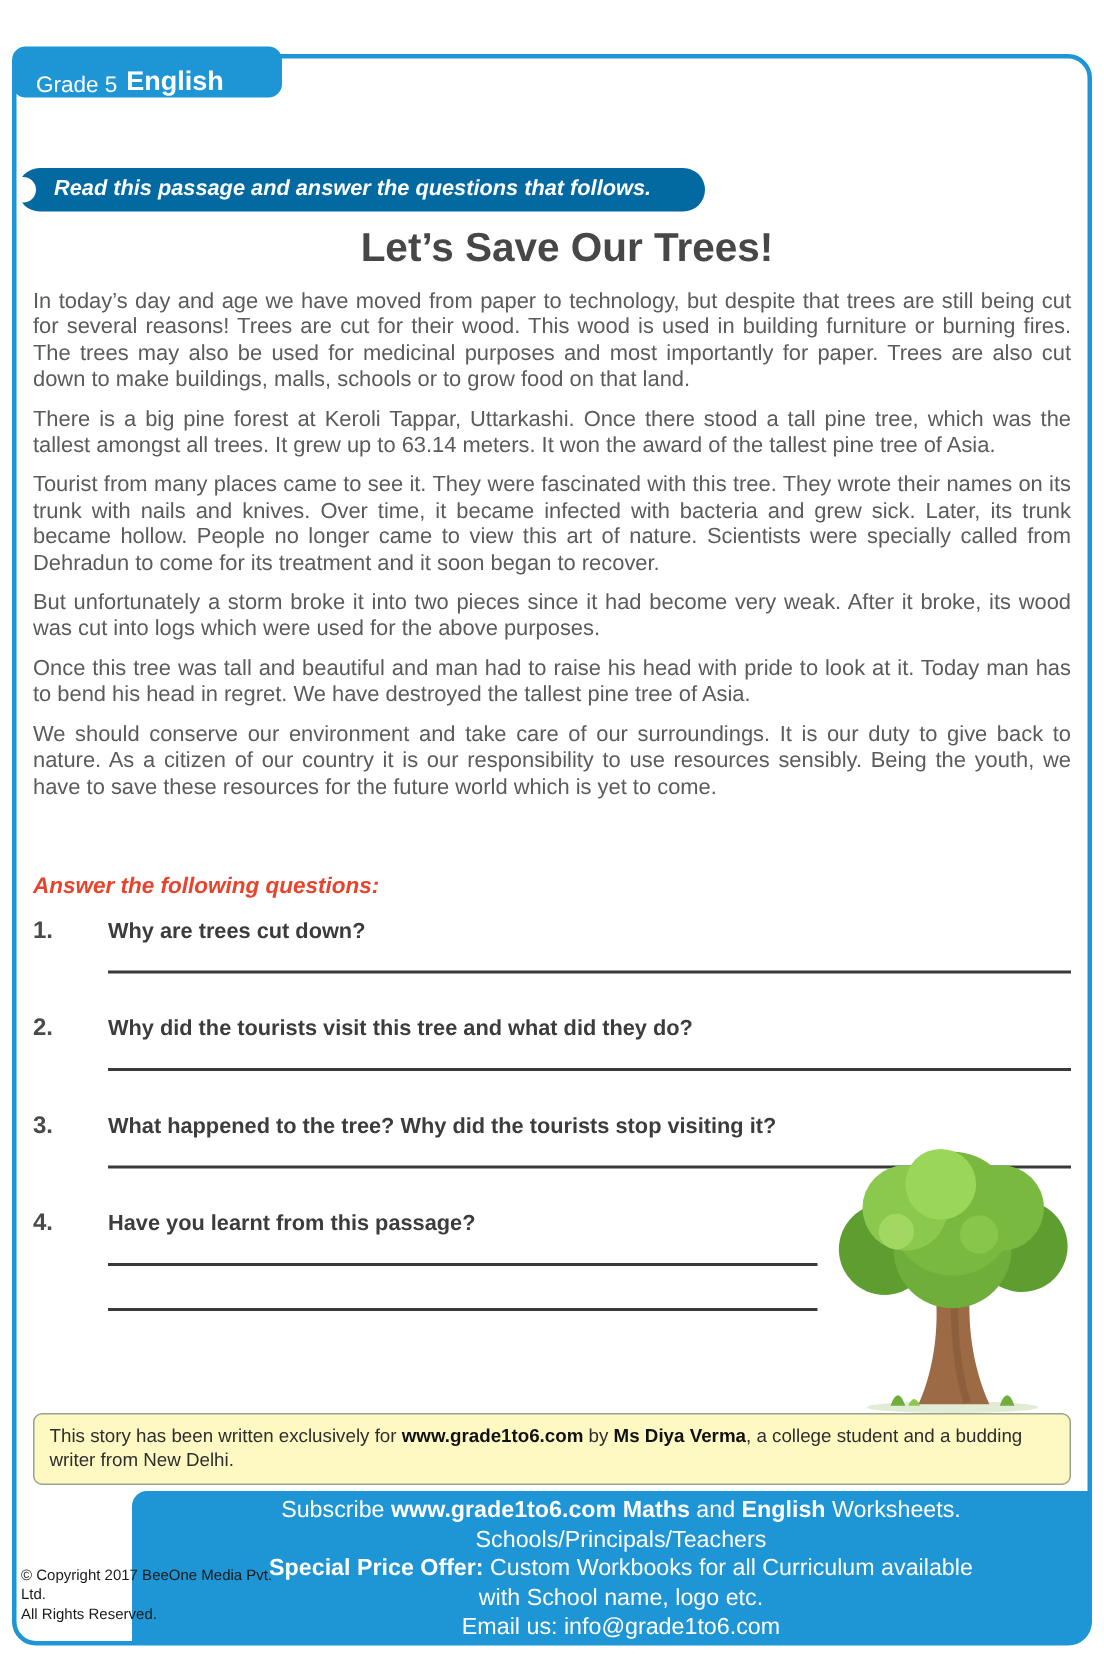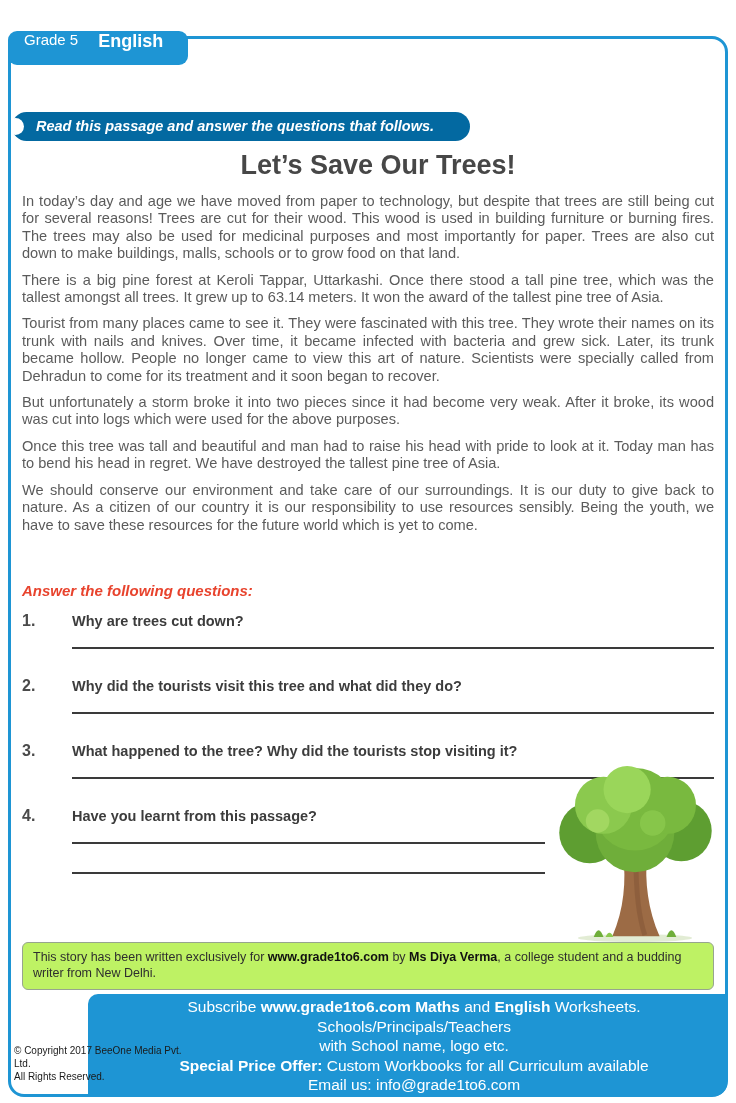--- a/index.html
+++ b/index.html
@@ -7,21 +7,21 @@
   body { font-family: "Liberation Sans", sans-serif; position: relative; overflow: hidden; }
 
   .page-border {
     position: absolute; left: 8px; right: 8px; top: 36px; bottom: 6px;
     border: 3px solid #1E95D4; border-radius: 16px; pointer-events: none; z-index: 5;
   }
 
   .grade-tab {
     position: absolute; left: 8px; top: 31px; width: 180px; height: 34px;
     background: #1E95D4; border-radius: 9px; color: #ffffff;
-    display: flex; align-items: flex-start; padding-left: 16px; gap: 20px; z-index: 6;
+    display: flex; align-items: flex-end; padding-left: 16px; gap: 6px; z-index: 6;
   }
   .grade-tab .grade { font-size: 15px; font-weight: normal; }
   .grade-tab .subject { font-size: 18px; font-weight: bold; }
 
   .banner {
     position: absolute; left: 12px; top: 112px; width: 458px; height: 29px;
     background: #0369a1; border-radius: 15px; color: #ffffff;
     font-style: italic; font-weight: bold; font-size: 14.5px; line-height: 29px;
     padding-left: 24px; z-index: 2;
   }
@@ -55,21 +55,21 @@
     border-bottom: 2px solid #3a3a3a;
   }
   .answer-line.short { width: 473px; }
   .answer-line + .answer-line { margin-top: 28px; }
 
   .tree { position: absolute; left: 536px; top: 762px; width: 198px; height: 182px; z-index: 1; }
 
   .note {
     position: absolute; left: 22px; right: 22px; top: 942px; height: 48px;
     border: 1px solid #97a58f; border-radius: 6px; padding: 6px 10px;
-    font-size: 12.5px; line-height: 16px; color: #2e2e2e; background: #bef264; z-index: 2;
+    font-size: 12.5px; line-height: 16px; color: #2e2e2e; background: #fef9c3; z-index: 2;
   }
   .note b { color: #111111; }
 
   .footer {
     position: absolute; left: 88px; right: 9px; top: 994px; bottom: 7px;
     background: #1E95D4; border-radius: 10px 0 13px 0;
     color: #ffffff; text-align: center; padding-top: 3px; z-index: 6;
   }
   .f-line { font-size: 15.5px; line-height: 19.5px; margin-left: 13px; }
   .f-line b { font-weight: bold; }
@@ -172,24 +172,24 @@
 
   <div class="note">
     <span>This story has been written exclusively for </span><b>www.grade1to6.com</b><span> by </span><b>Ms Diya Verma</b><span>, a college student and a budding writer from New Delhi.</span>
   </div>
 
   <div class="footer">
     <div class="f-line">
       <span>Subscribe </span><b>www.grade1to6.com Maths</b><span> and </span><b>English</b><span> Worksheets.</span>
     </div>
     <div class="f-line">Schools/Principals/Teachers</div>
-    <div class="f-line">with School name, logo etc.</div>
     <div class="f-line">
       <b>Special Price Offer:</b><span> Custom Workbooks for all Curriculum available</span>
     </div>
+    <div class="f-line">with School name, logo etc.</div>
     <div class="f-line">Email us: info@grade1to6.com</div>
   </div>
 
   <div class="copyright">
     <div>© Copyright 2017 BeeOne Media Pvt. Ltd.</div>
     <div>All Rights Reserved.</div>
   </div>
 
 </div>
 

